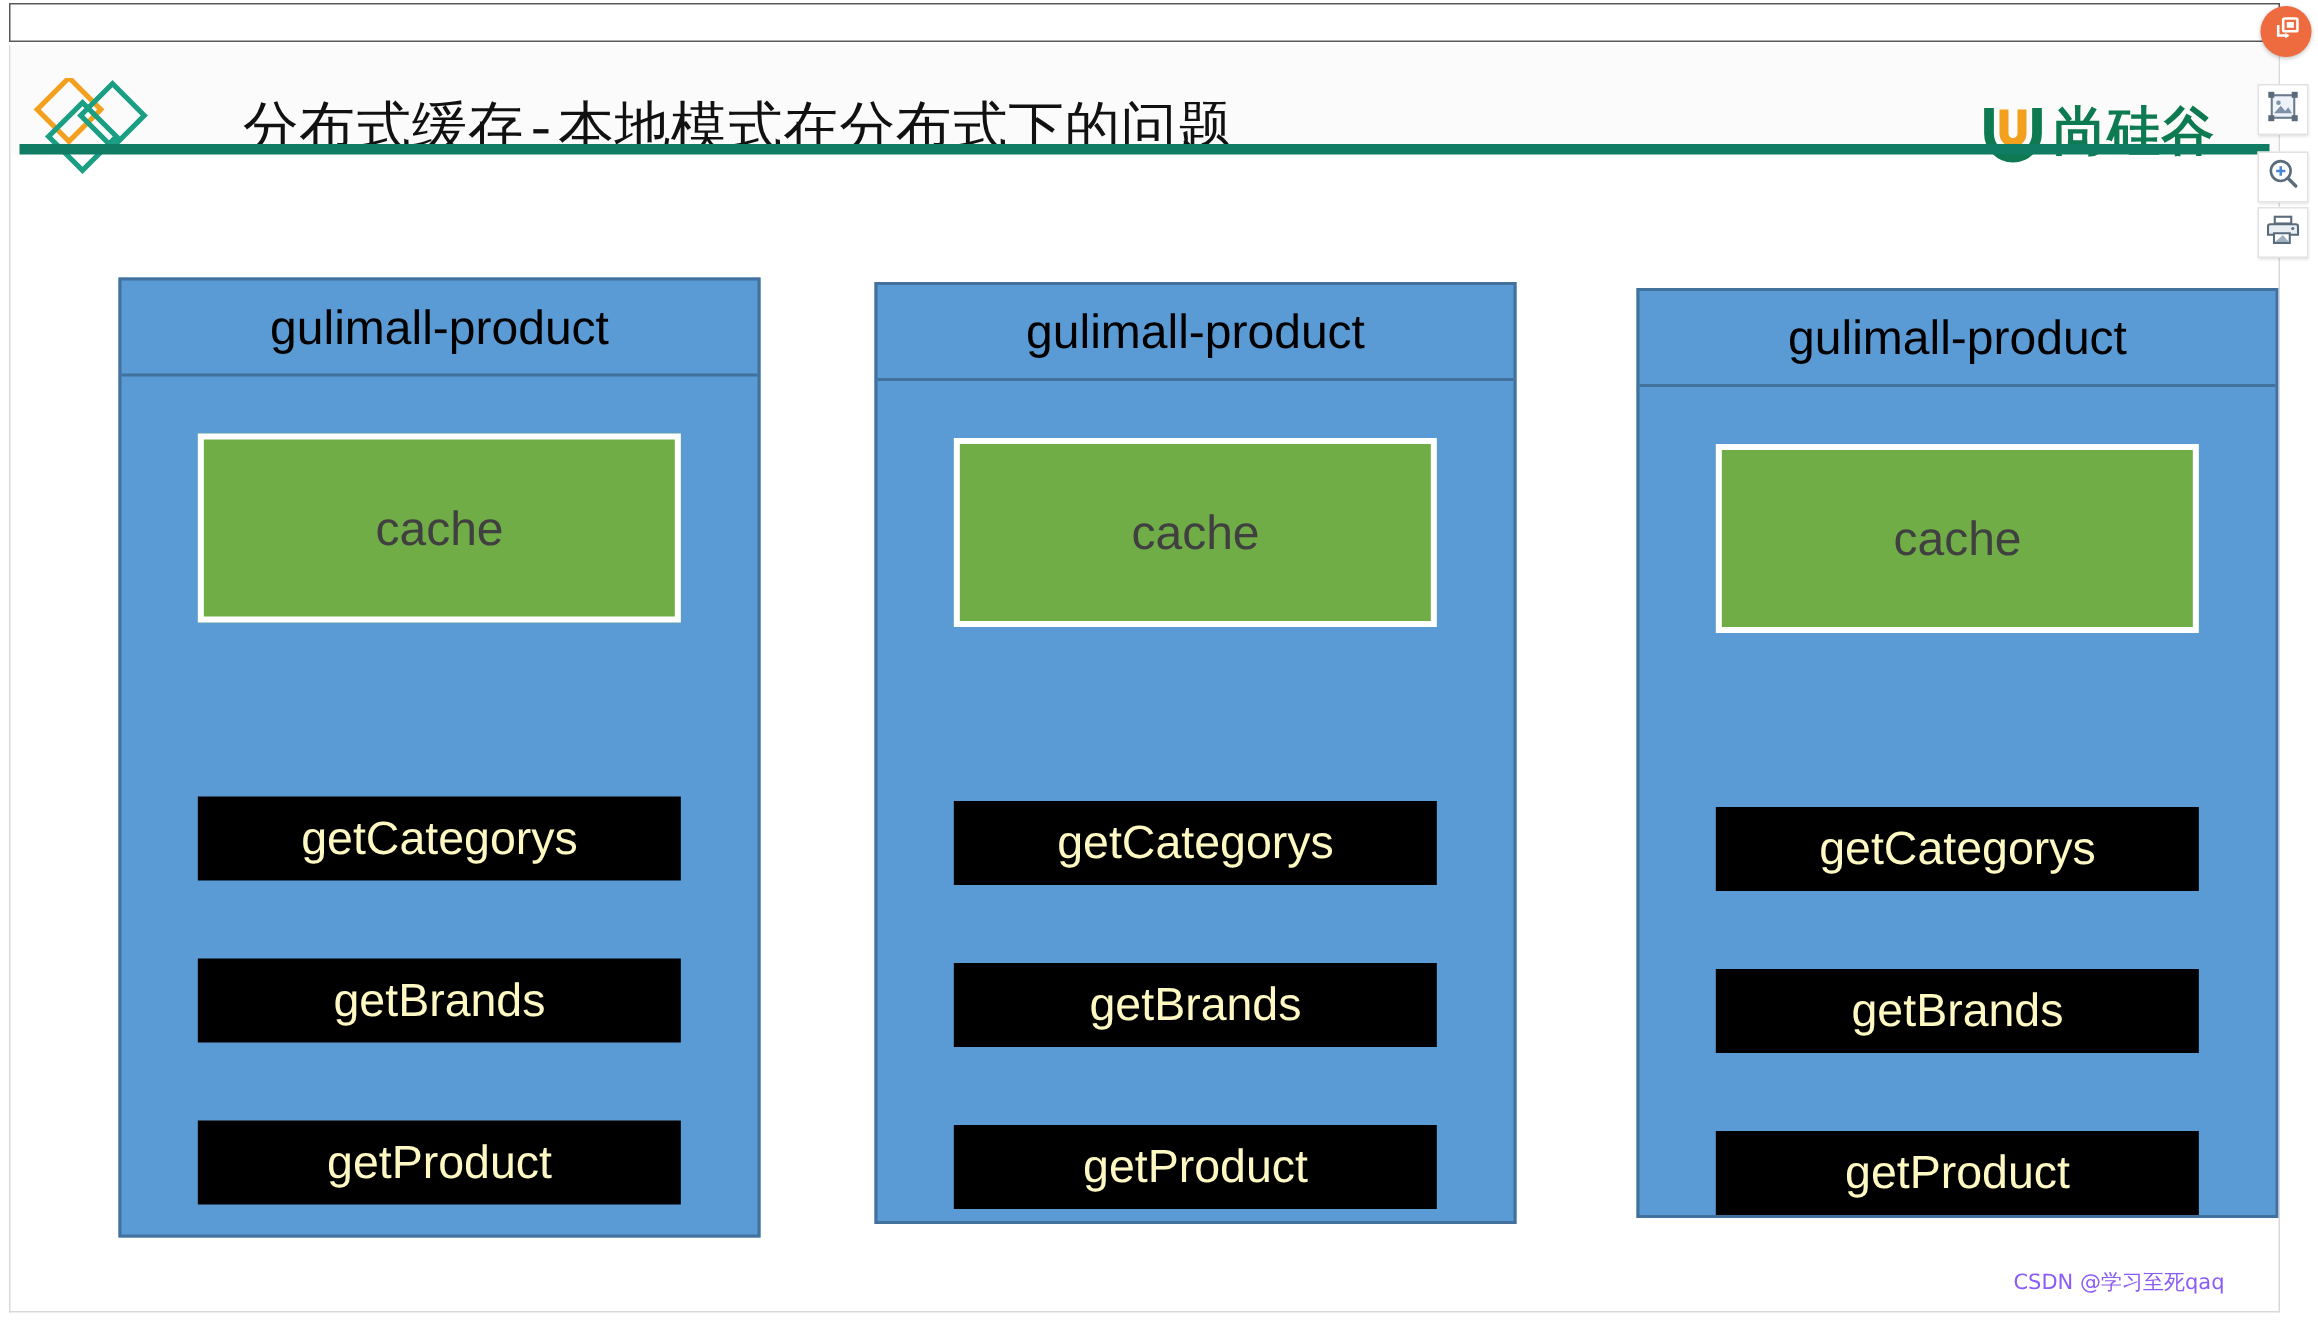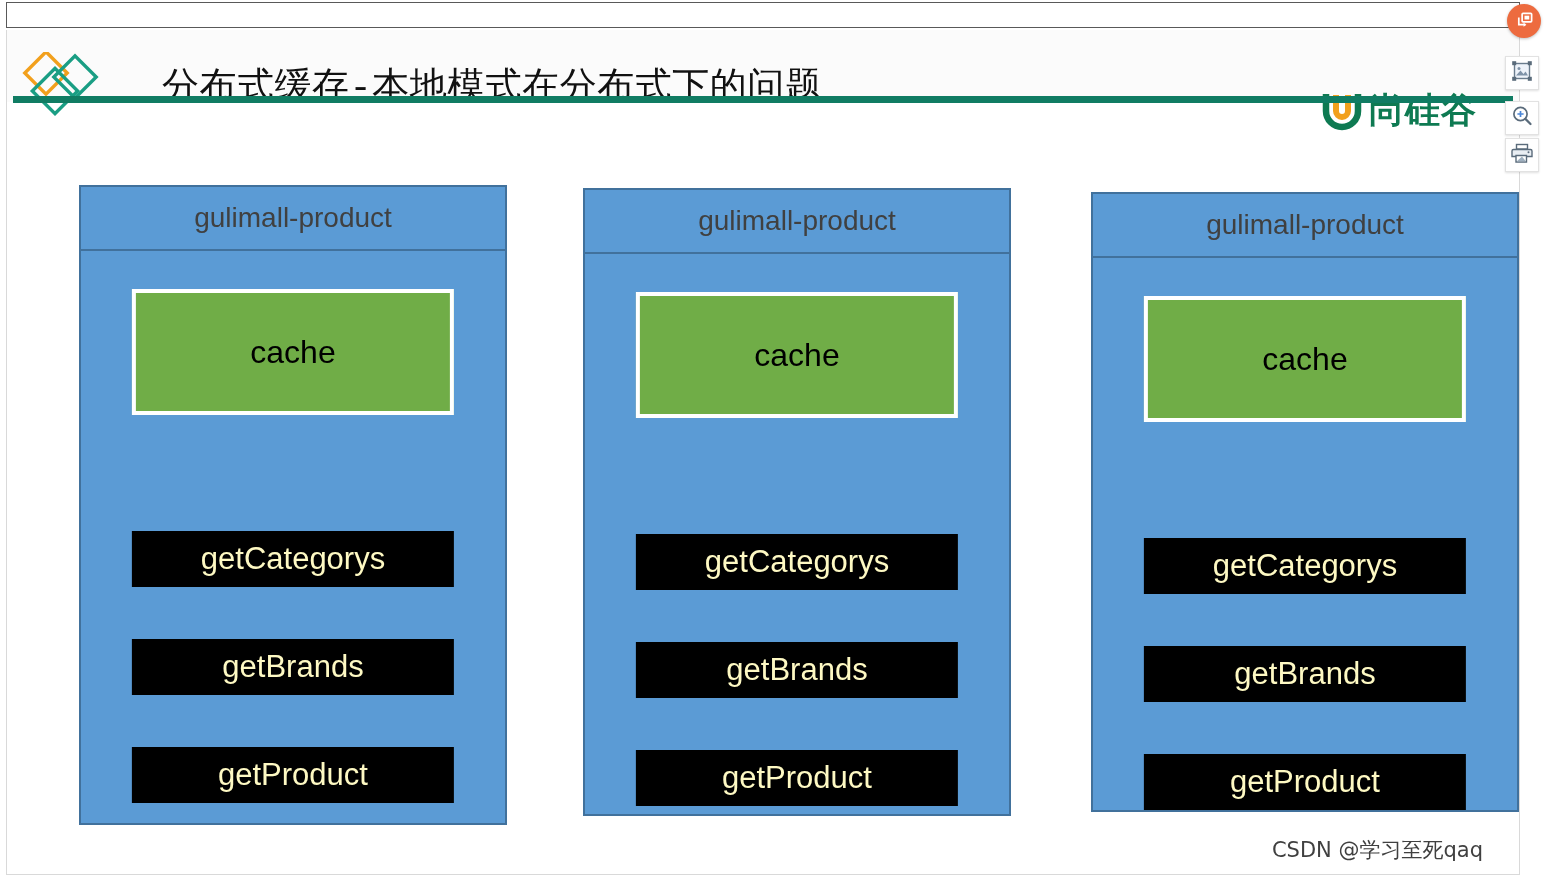--- a/index.html
+++ b/index.html
@@ -79,21 +79,20 @@
     font-family: Liberation Mono, monospace;
   }
 
   
   #corp-logo {
     position: absolute;
     right: 42px; top: 36px;
     display: flex;
     align-items: center;
     gap: 5px;
-    margin-top: 22px;
   }
   #corp-logo-mark { width: 44px; height: 44px; }
   #corp-logo-text {
     font-size: 35px;
     font-weight: bold;
     color: #0e7a52;
     line-height: 40px;
     font-family: "DejaVu Sans", "Liberation Sans", sans-serif;
     letter-spacing: 1px;
   }
@@ -107,22 +106,22 @@
   }
   .service-title-bar {
     height: 64px;
     border-bottom: 2px solid #41719c;
     display: flex;
     align-items: center;
     justify-content: center;
     box-sizing: border-box;
   }
   .service-title {
-    color: #404040;
-    font-size: 28px;
+    color: #000000;
+    font-size: 32px;
     font-family: "Liberation Sans", sans-serif;
   }
   .service-body {
     position: relative;
     height: calc(100% - 64px);
   }
   .cache-box {
     position: absolute;
     left: 50%;
     transform: translateX(-50%);
@@ -130,21 +129,21 @@
     width: 76%;
     height: 126px;
     background: #70ad47;
     border: 4px solid #ffffff;
     box-sizing: border-box;
     display: flex;
     align-items: center;
     justify-content: center;
   }
   .cache-label {
-    color: #000000;
+    color: #404040;
     font-size: 32px;
     font-family: "Liberation Sans", sans-serif;
   }
   .method-list {
     position: absolute;
     left: 50%;
     transform: translateX(-50%);
     top: 280px;
     width: 76%;
     display: flex;
@@ -195,22 +194,22 @@
   }
   #tool-image  { top: 52px; }
   #tool-zoomin { top: 97px; }
   #tool-print  { top: 134px; }
 
   
   #watermark {
     position: absolute;
     right: 36px;
     bottom: 10px;
-    font-size: 21px;
-    color: #404040;
+    font-size: 14px;
+    color: #8b5cf6;
     font-family: "DejaVu Sans", "Liberation Sans", sans-serif;
     white-space: nowrap;
   }
 </style>
 </head>
 <body>
 
 <div id="viewer">
 
   <div id="top-strip"></div>

